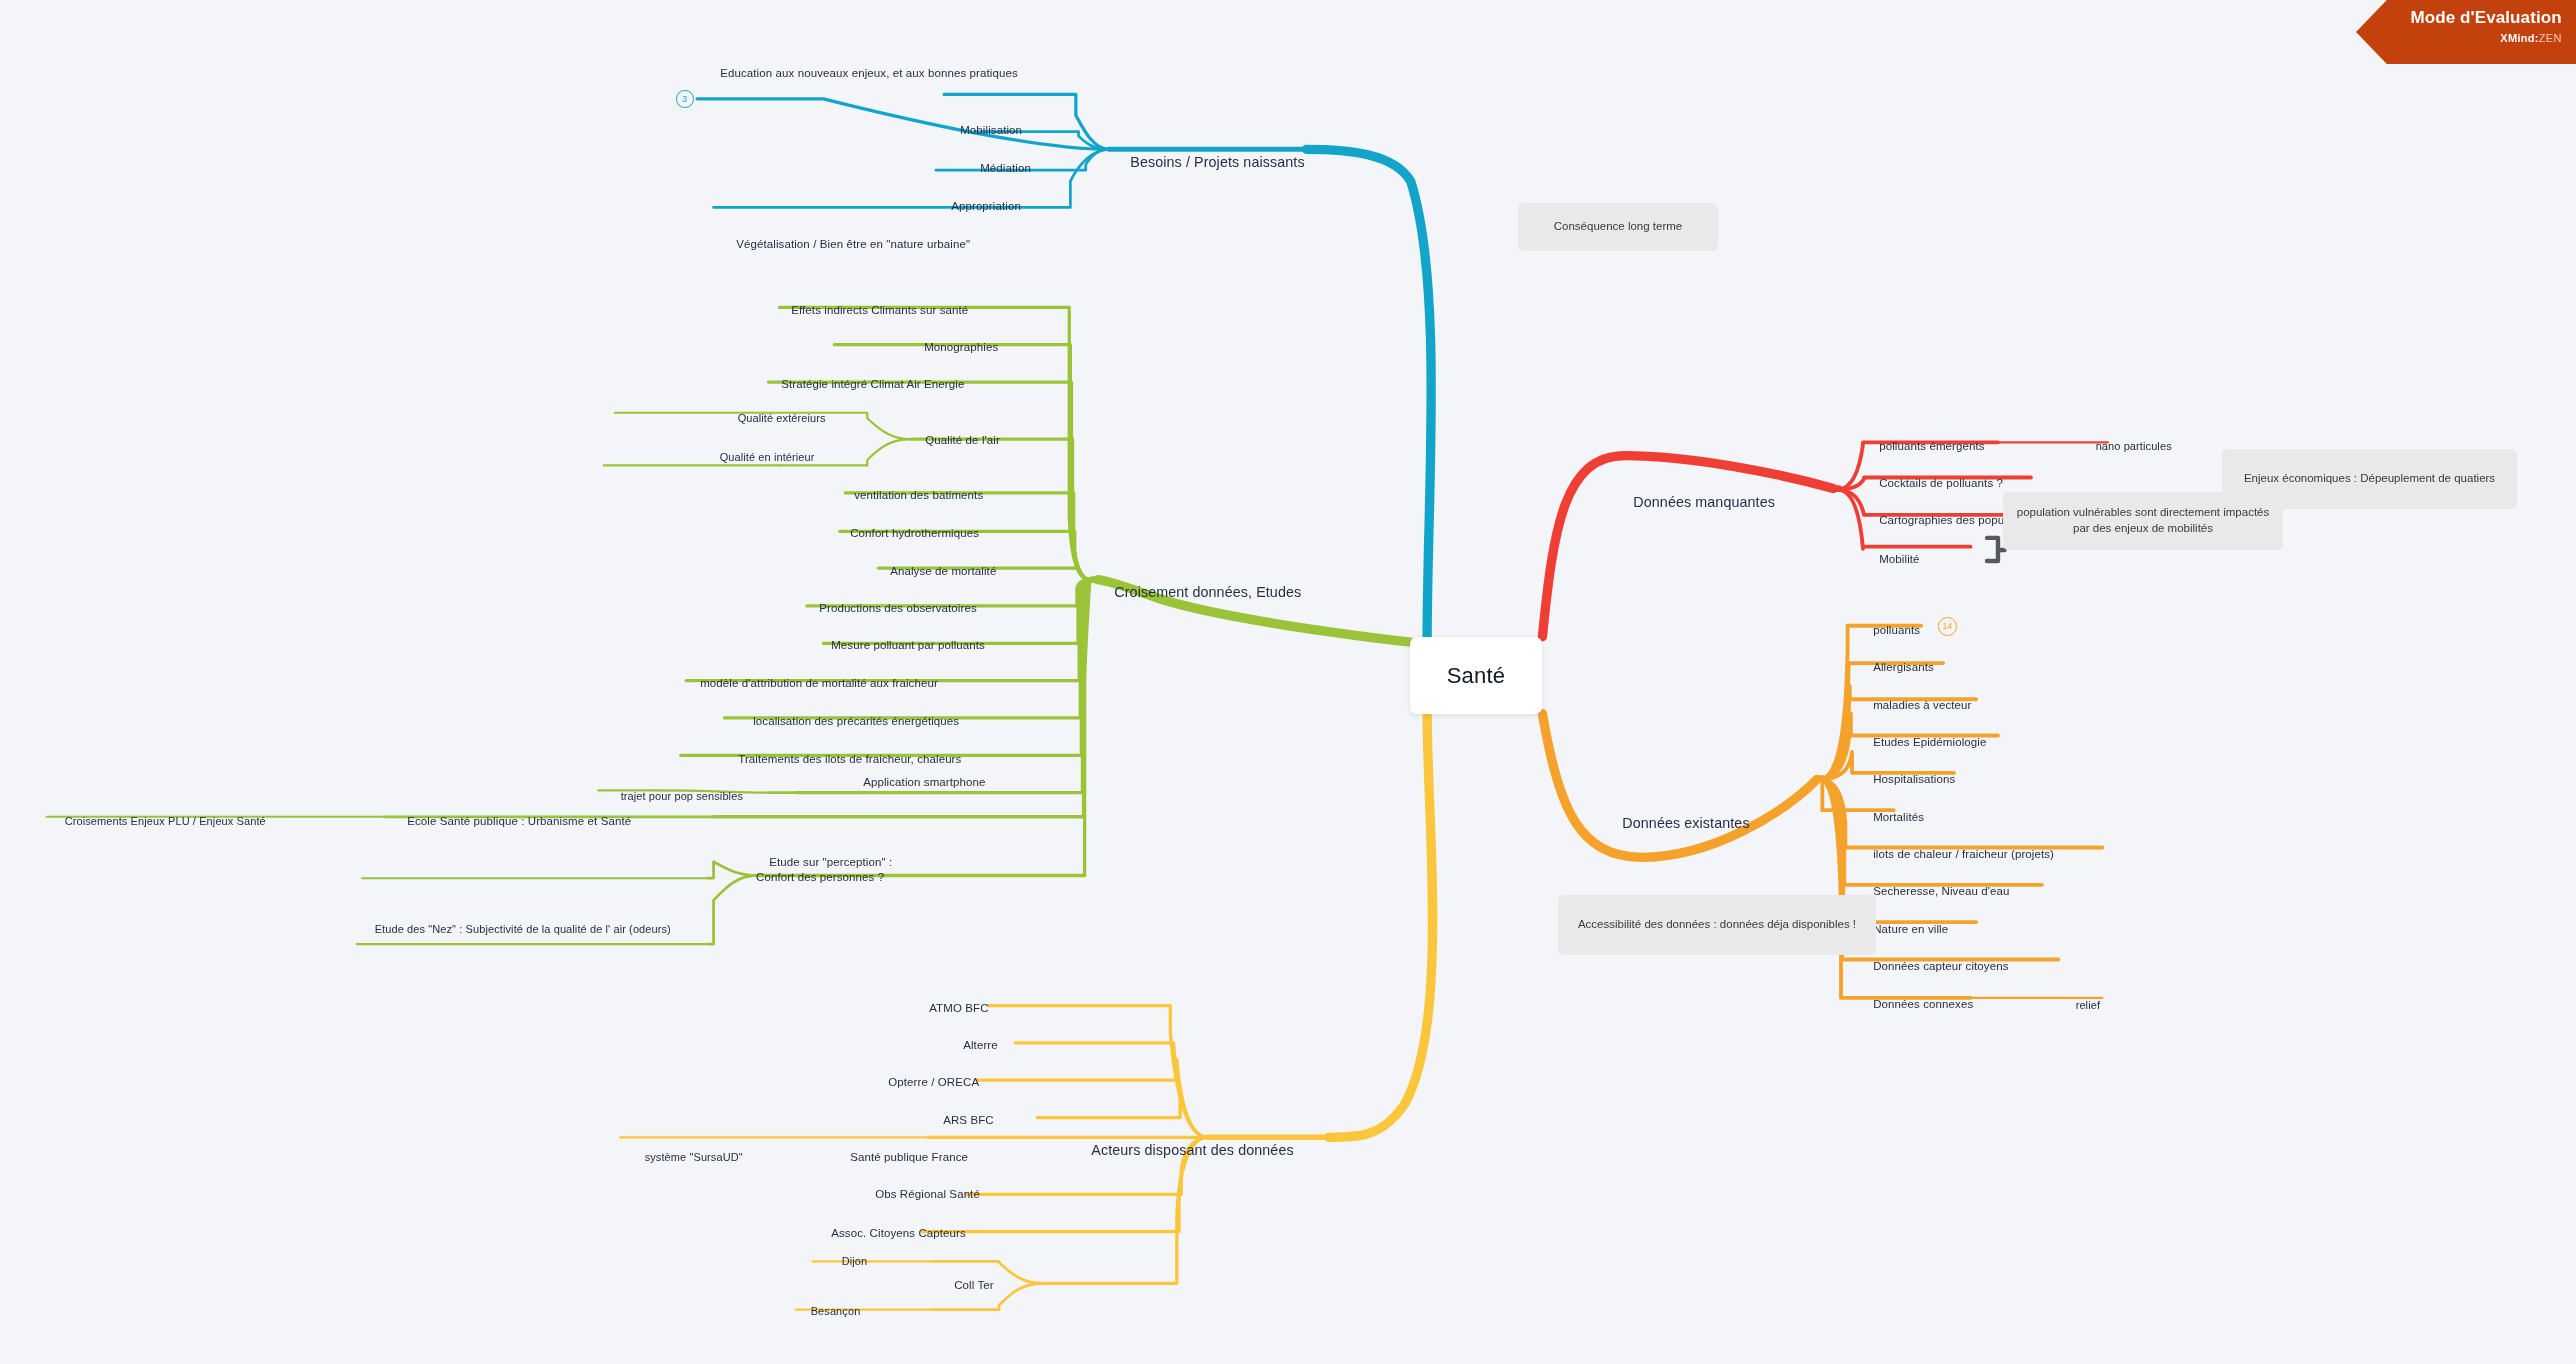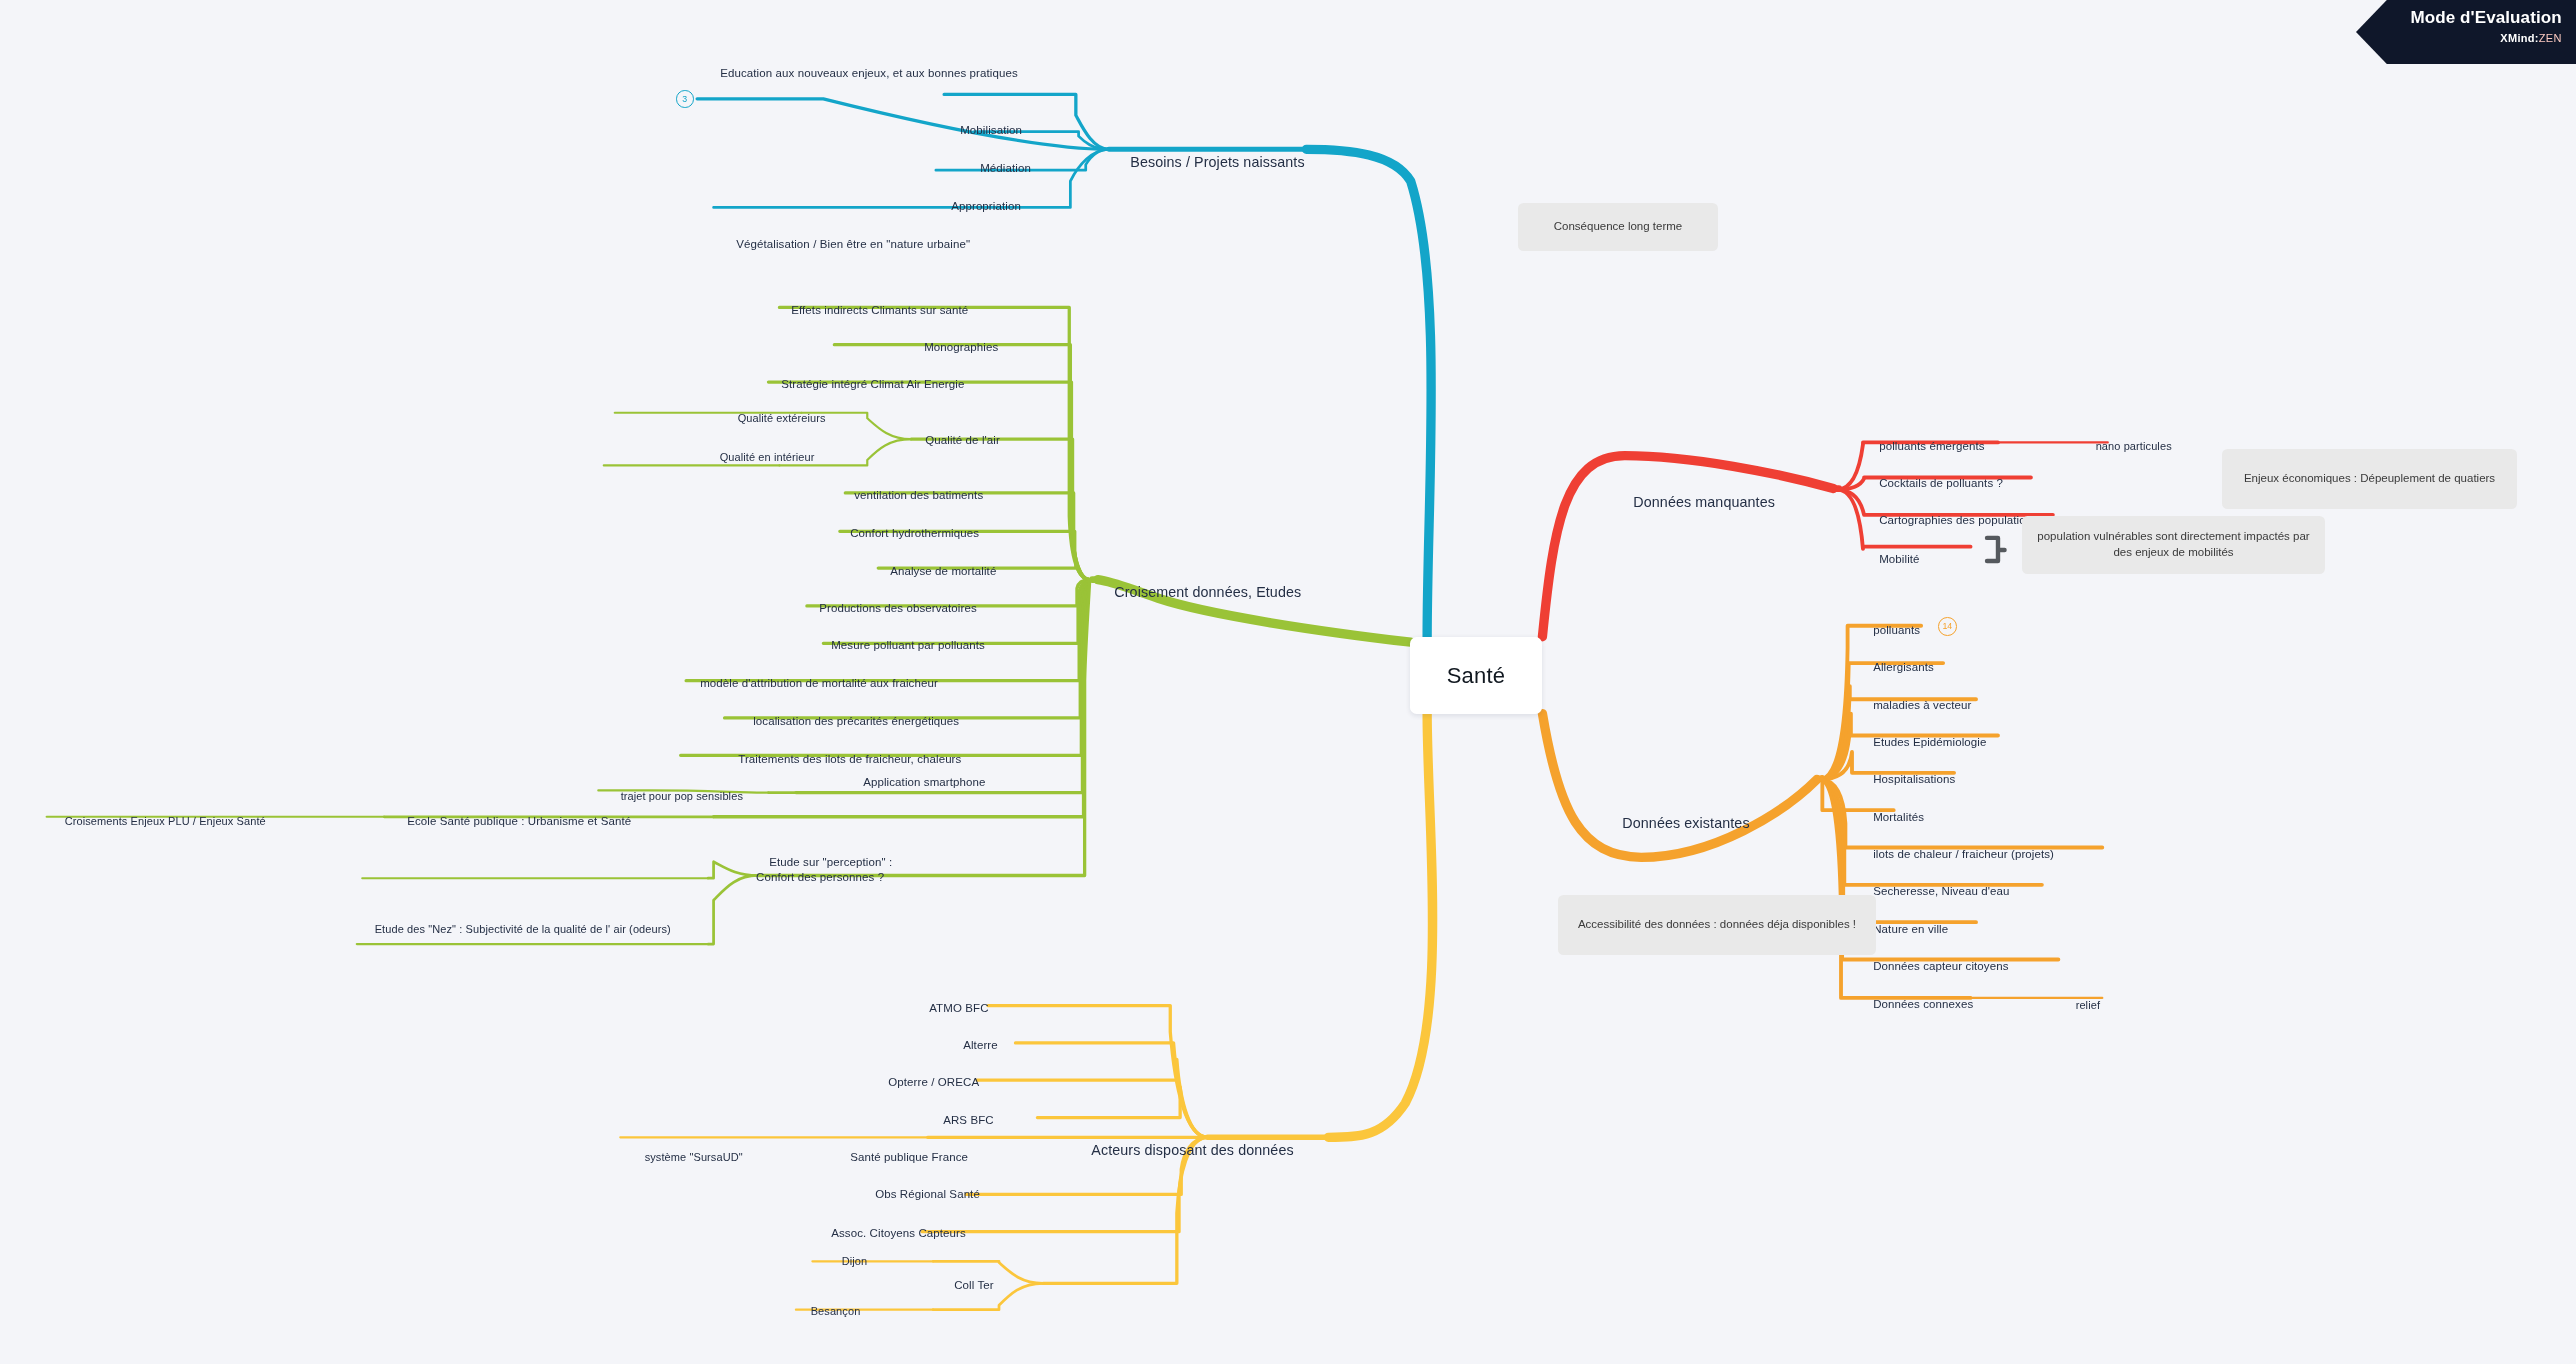--- a/index.html
+++ b/index.html
@@ -60,21 +60,21 @@
     font-size:8.8px;
     font-weight:400;
   }
   .marker.cyan   { color:#13a5c9; }
   .marker.orange { color:#f5a22d; }
 
   
   .ribbon {
     position:absolute; right:0; top:0;
     width:220px; height:64px;
-    background:#0f172a;
+    background:#c2410c;
     border-bottom-left-radius:3.3px;
     color:#fff;
     clip-path: polygon(14% 0, 100% 0, 100% 100%, 14% 100%, 0 50%);
     padding:7.7px 14.3px 0 0;
     text-align:right;
   }
   .ribbon .rb-title { font-size:17px; font-weight:bold; letter-spacing:0.1px; line-height:1.15; }
   .ribbon .rb-sub   { font-size:11px; margin-top:5px; letter-spacing:0.3px; }
   .ribbon .rb-sub b { font-weight:bold; }
   .ribbon .rb-sub span.zen { color:#fbc9c0; font-weight:normal; }
@@ -379,21 +379,21 @@
   </div>
 
   <div class="callout" style="left:1518px; top:203px; width:200px; height:48px;">
     <span>Conséquence long terme</span>
   </div>
 
   <div class="callout" style="left:2222px; top:449px; width:295px; height:60px;">
     <span>Enjeux économiques : Dépeuplement de quatiers</span>
   </div>
 
-  <div class="callout" style="left:2003px; top:516px; width:303px; height:58px;margin-left:19px;">
+  <div class="callout" style="left:2003px; top:492px; width:280px; height:58px;">
     <span>population vulnérables sont directement impactés par des enjeux de mobilités</span>
   </div>
 
   <div class="callout" style="left:1558px; top:895px; width:318px; height:60px;">
     <span>Accessibilité des données : données déja disponibles !</span>
   </div>
 
   <div class="ribbon">
     <div class="rb-title">Mode d'Evaluation</div>
     <div class="rb-sub"><b>XMind</b><b>:</b><span class="zen">ZEN</span></div>

